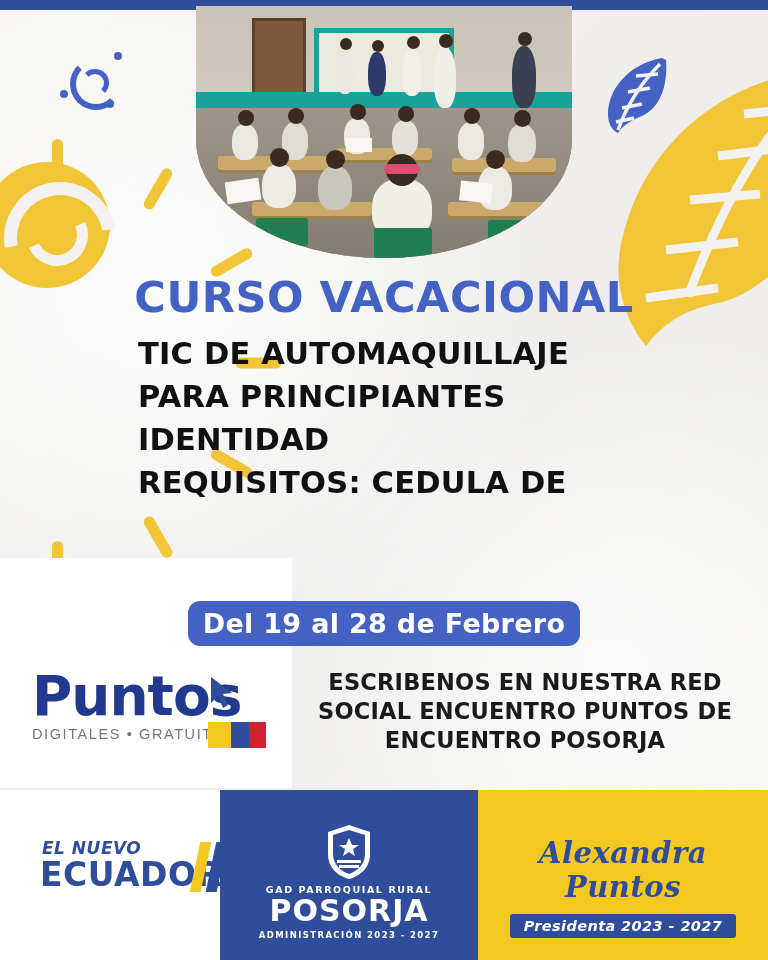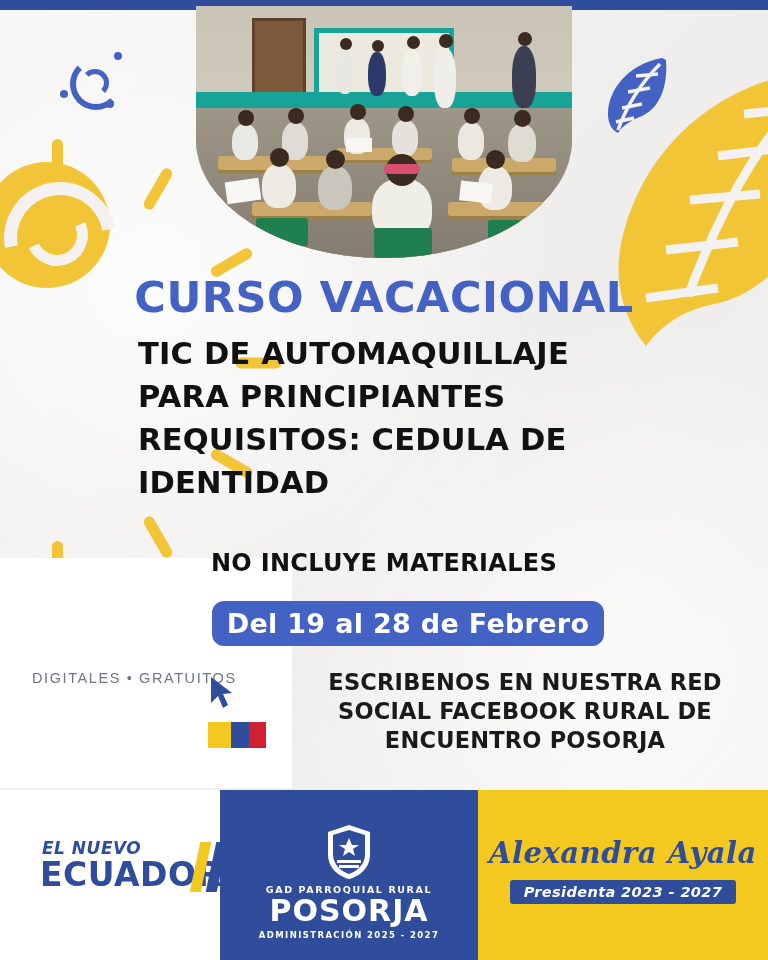--- a/index.html
+++ b/index.html
@@ -241,21 +241,20 @@
     border-radius: 12px;
     background: #4461c4;
     color: #ffffff;
     font-size: 27px;
     font-weight: 900;
     display: flex;
     align-items: center;
     justify-content: center;
     letter-spacing: 0.3px;
     font-family: "DejaVu Sans", sans-serif;
-    margin-left: 24px;
   }
 
   
   .white-band {
     position: absolute;
     left: 0;
     top: 558px;
     width: 292px;
     height: 230px;
     background: #ffffff;
@@ -552,41 +551,41 @@
     <div style="position:absolute; left:150px; top:132px; width:26px; height:14px; background:#f7f6f2;"></div>
   </div>
 
   <div class="white-band"></div>
 
   <div class="title">CURSO VACACIONAL</div>
 
   <div class="lines">
     <div>TIC DE AUTOMAQUILLAJE</div>
     <div>PARA PRINCIPIANTES</div>
+    <div>IDENTIDAD</div>
     <div>REQUISITOS: CEDULA DE</div>
-    <div>IDENTIDAD</div>
   </div>
 
-  <div class="no-incluye">NO INCLUYE MATERIALES</div>
 
   <div class="date-pill">Del 19 al 28 de Febrero</div>
 
   <div class="puntos">
+    <div class="word">Puntos</div>
     <div class="sub">DIGITALES • GRATUITOS</div>
     <svg class="cursor" viewBox="0 0 26 34">
       <path d="M3 1 L3 27 L10 20 L15 32 L20 29 L15 18 L24 17 Z" fill="#2f4d9b"></path>
     </svg>
     <div class="flag">
       <i class="flag-y"></i>
         <i class="flag-b"></i>
         <i class="flag-r"></i>
     </div>
   </div>
 
-  <div class="cta">ESCRIBENOS EN NUESTRA RED SOCIAL FACEBOOK RURAL DE ENCUENTRO POSORJA</div>
+  <div class="cta">ESCRIBENOS EN NUESTRA RED SOCIAL ENCUENTRO PUNTOS DE ENCUENTRO POSORJA</div>
 
   <div class="footer">
 
     <div class="foot-white">
       <div class="ec-logo">
         <div class="nuevo">EL NUEVO</div>
         <div class="ecuador">ECUADOR</div>
         <div class="bars">
           <i style="background:#f3c91f;"></i>
           <i style="background:#2f4d9b;"></i>
@@ -601,26 +600,26 @@
           <svg viewBox="0 0 46 56" width="46" height="56">
             <path d="M23 1 L44 8 L44 30 C44 44 34 52 23 55 C12 52 2 44 2 30 L2 8 Z" fill="#ffffff"></path>
             <path d="M23 6 L39 11 L39 30 C39 41 31 47 23 50 C15 47 7 41 7 30 L7 11 Z" fill="#2f4d9b"></path>
             <path d="M23 14 L26 21 L33 21 L27 25 L29 32 L23 28 L17 32 L19 25 L13 21 L20 21 Z" fill="#ffffff"></path>
             <rect x="11" y="36" width="24" height="3" fill="#ffffff"></rect>
             <rect x="13" y="41" width="20" height="3" fill="#ffffff"></rect>
           </svg>
         </div>
         <div class="line1">GAD PARROQUIAL RURAL</div>
         <div class="line2">POSORJA</div>
-        <div class="line3">ADMINISTRACIÓN 2025 - 2027</div>
+        <div class="line3">ADMINISTRACIÓN 2023 - 2027</div>
       </div>
     </div>
 
     <div class="foot-yellow">
       <div class="presidenta">
-        <div class="name">Alexandra Ayala</div>
+        <div class="name">Alexandra Puntos</div>
         <div class="role">Presidenta 2023 - 2027</div>
       </div>
     </div>
 
   </div>
 
 </div>
 
 </body></html>

